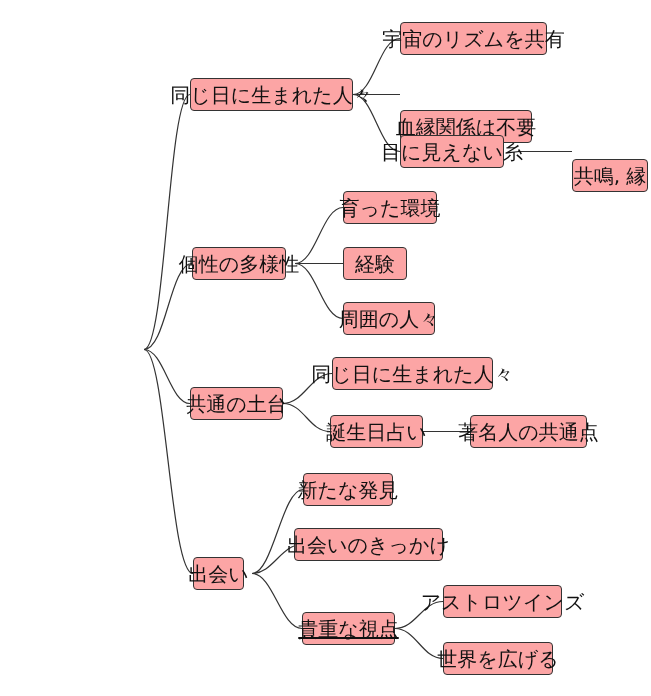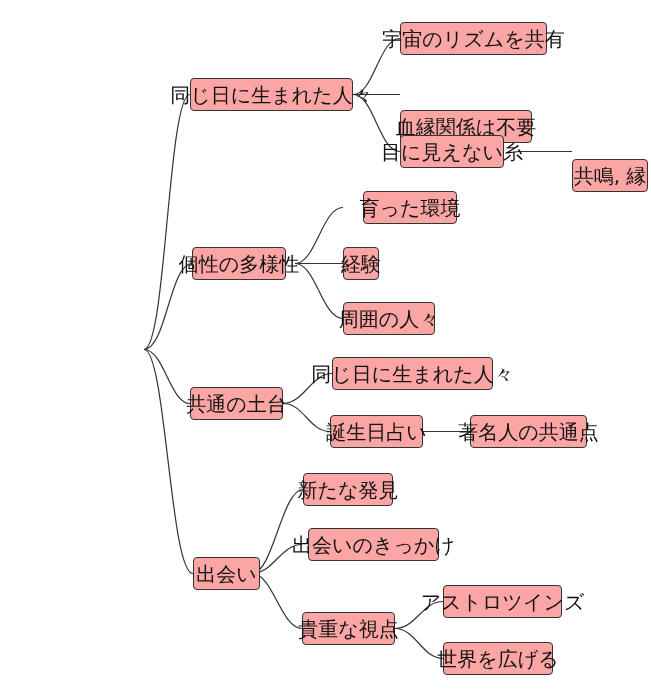--- a/index.html
+++ b/index.html
@@ -75,29 +75,29 @@
   </svg>
 
 
   <div class="node" style="left:190px; top:78px; width:163px;">同じ日に生まれた人々</div>
   <div class="node" style="left:400px; top:22px; width:147px;">宇宙のリズムを共有</div>
   <div class="node" style="left:400px; top:78px; width:132px;margin-top:32px;">血縁関係は不要</div>
   <div class="node" style="left:400px; top:135px; width:104px;">目に見えない糸</div>
   <div class="node" style="left:572px; top:135px; width:76px;margin-top:24px;">共鳴, 縁</div>
 
   <div class="node" style="left:192px; top:247px; width:94px;">個性の多様性</div>
-  <div class="node" style="left:363px; top:191px; width:94px;">育った環境</div>
-  <div class="node" style="left:343px; top:247px; width:36px;">経験</div>
+  <div class="node" style="left:343px; top:191px; width:94px;">育った環境</div>
+  <div class="node" style="left:343px; top:247px; width:64px;">経験</div>
   <div class="node" style="left:343px; top:302px; width:92px;">周囲の人々</div>
 
   <div class="node" style="left:190px; top:387px; width:93px;">共通の土台</div>
   <div class="node" style="left:332px; top:357px; width:161px;">同じ日に生まれた人々</div>
   <div class="node" style="left:330px; top:415px; width:93px;">誕生日占い</div>
   <div class="node" style="left:470px; top:415px; width:117px;text-align:center;">著名人の共通点</div>
 
-  <div class="node" style="left:193px; top:557px; width:67px;">出会い</div>
+  <div class="node" style="left:193px; top:557px; width:51px;">出会い</div>
   <div class="node" style="left:303px; top:473px; width:90px;text-align:center;">新たな発見</div>
-  <div class="node" style="left:308px; top:528px; width:131px;">出会いのきっかけ</div>
-  <div class="node" style="left:302px; top:612px; width:93px;">貴重な視点</div>
+  <div class="node" style="left:294px; top:528px; width:149px;">出会いのきっかけ</div>
+  <div class="node" style="left:302px; top:612px; width:93px;text-decoration:underline;">貴重な視点</div>
   <div class="node" style="left:443px; top:585px; width:119px;">アストロツインズ</div>
   <div class="node" style="left:443px; top:642px; width:110px;">世界を広げる</div>
 
 </div>
 
 </body></html>

